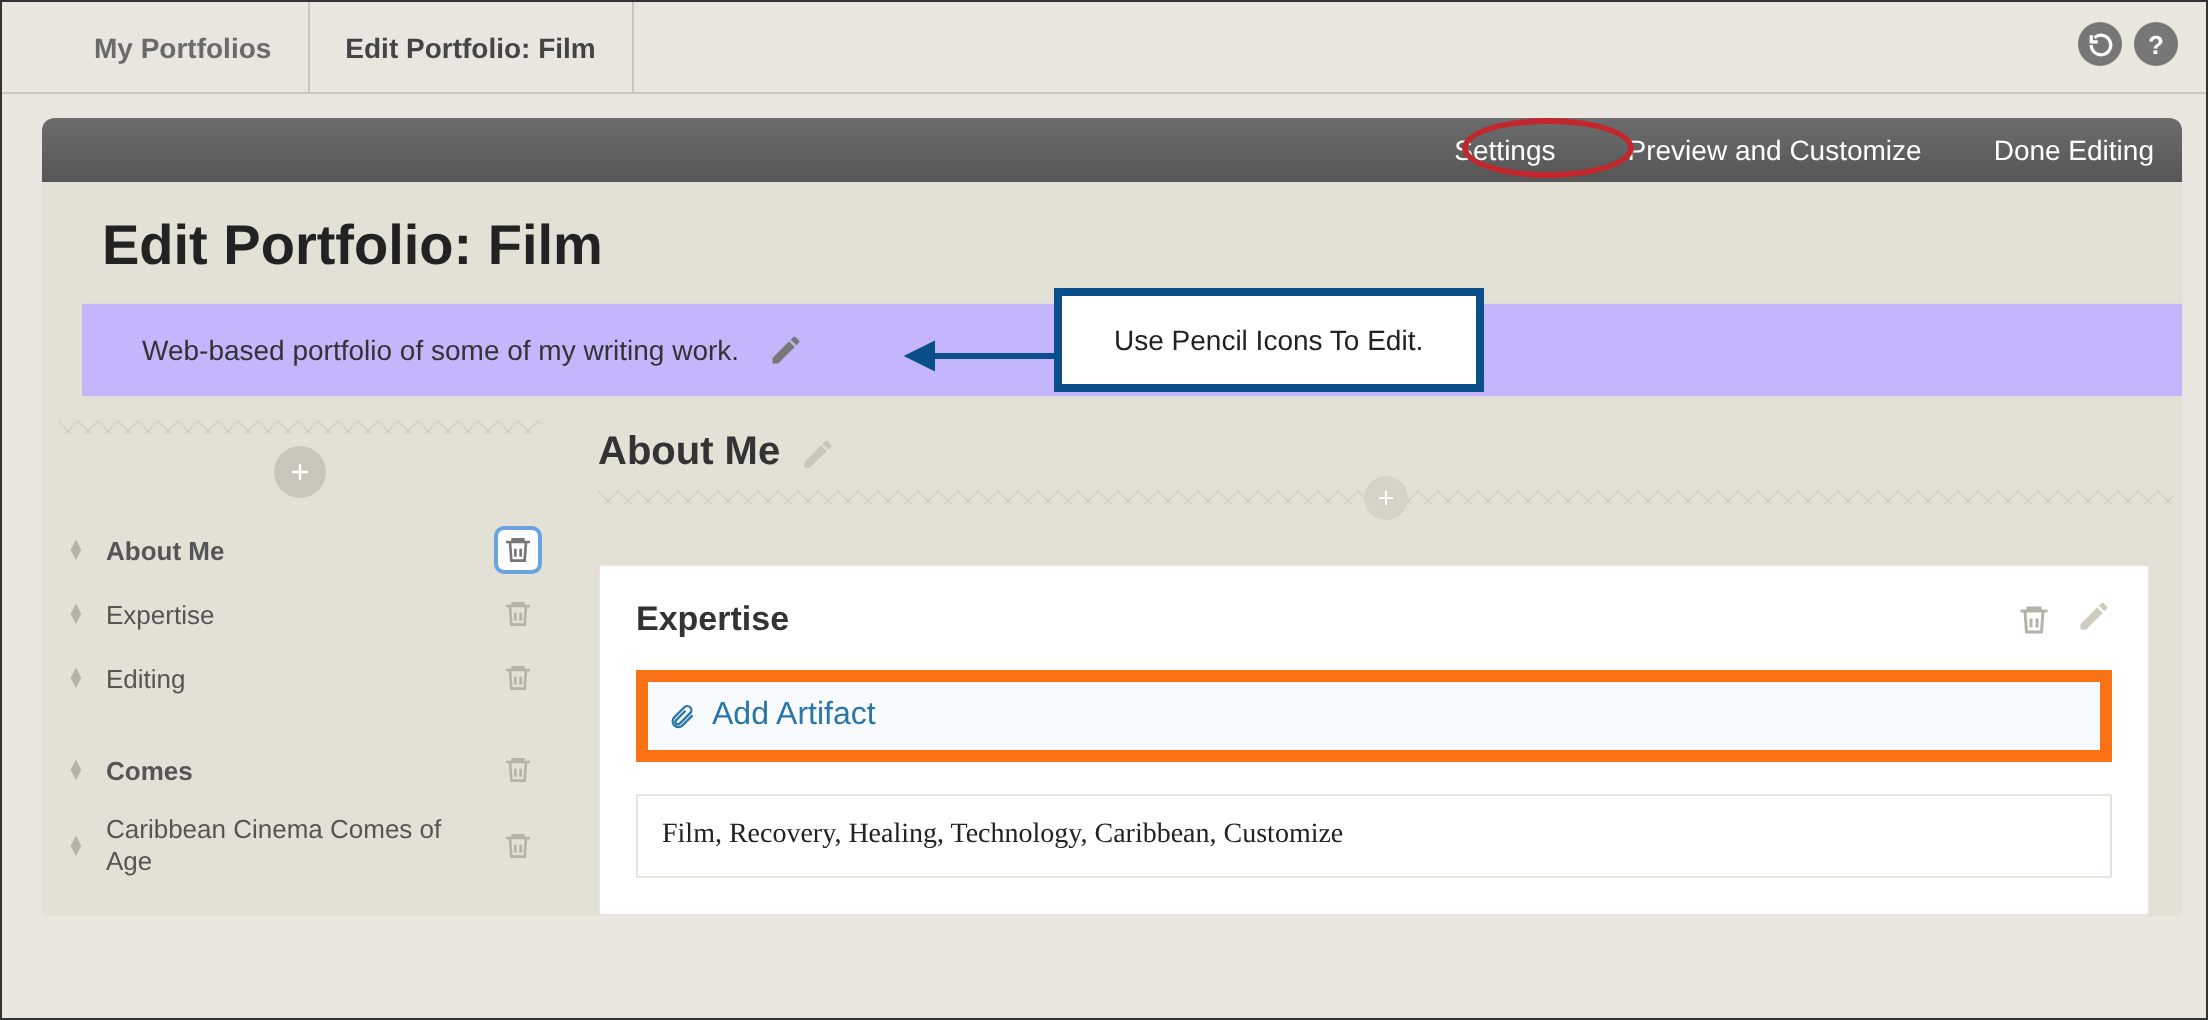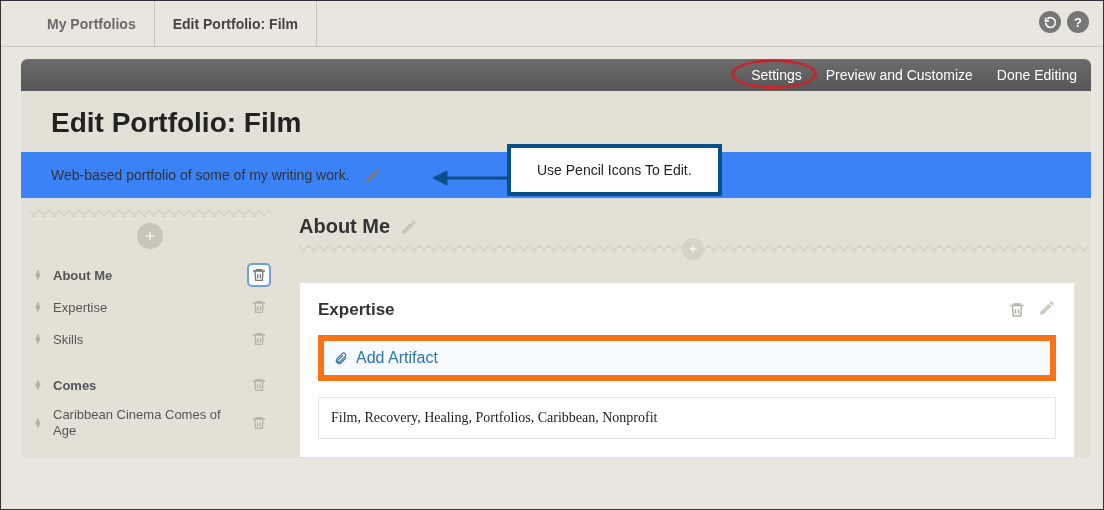--- a/index.html
+++ b/index.html
@@ -56,21 +56,21 @@
     position: relative;
   }
   .greybar {
     background: linear-gradient(#6c6c6c,#565656);
     color: #fff;
     display: flex;
     justify-content: flex-end;
     align-items: center;
     height: 32px;
     padding: 0 14px;
-    gap: 24px;
+    gap: 36px;
     font-size: 14px;
     border-radius: 6px 6px 0 0;
   }
   .greybar .item { cursor: pointer; }
   .red-oval {
     position: absolute;
     border: 3px solid #c1272d;
     border-radius: 50%;
     width: 86px;
     height: 30px;
@@ -78,28 +78,29 @@
   }
   .title-area {
     padding: 16px 30px 12px 30px;
   }
   h1.page-title {
     font-size: 28px;
     font-weight: bold;
     color: #222;
   }
   .desc-bar {
-    background: #3b82f6;
+    background: #c4b5fd;
     padding: 14px 30px;
     display: flex;
     align-items: center;
     gap: 14px;
     position: relative;
     border-top: 1px solid #ddd;
     border-bottom: 1px solid #ddd;
+    margin-left: 20px;
   }
   .desc-bar .desc-text { font-size: 14px; color: #333; }
   .pencil {
     color: #777;
     cursor: pointer;
     display: inline-flex;
   }
   .pencil svg, .trash svg, .paperclip svg, .plus-circle svg { display: block; }
   .content-row {
     display: flex;
@@ -302,21 +303,21 @@
           <span class="sort">▲<br>▼</span>
           <span class="label">Expertise</span>
           <span class="trash">
             <svg width="16" height="16" viewBox="0 0 24 24" fill="none" stroke="currentColor" stroke-width="2">
                 <path d="M3 6h18M8 6V4h8v2m-10 0 1 14h10l1-14M10 11v6M14 11v6"></path>
               </svg>
           </span>
         </div>
         <div class="side-item">
           <span class="sort">▲<br>▼</span>
-          <span class="label">Skills</span>
+          <span class="label">Editing</span>
           <span class="trash">
             <svg width="16" height="16" viewBox="0 0 24 24" fill="none" stroke="currentColor" stroke-width="2">
                 <path d="M3 6h18M8 6V4h8v2m-10 0 1 14h10l1-14M10 11v6M14 11v6"></path>
               </svg>
           </span>
         </div>
 
         <div class="side-gap"></div>
 
         <div class="side-item bold">
@@ -375,20 +376,20 @@
 
           <div class="artifact-bar">
             <span class="paperclip">
               <svg width="14" height="14" viewBox="0 0 24 24" fill="none" stroke="#2a76a8" stroke-width="2">
                   <path d="M21 11.5l-9 9a5 5 0 0 1-7-7l9-9a3.5 3.5 0 0 1 5 5l-9 9a2 2 0 0 1-3-3l8-8"></path>
                 </svg>
             </span>
             <a href="#">Add Artifact</a>
           </div>
 
-          <div class="tagrow">Film, Recovery, Healing, Portfolios, Caribbean, Nonprofit</div>
+          <div class="tagrow">Film, Recovery, Healing, Technology, Caribbean, Customize</div>
         </div>
 
       </div>
     </div>
 
   </div>
 </div>
 
 </body></html>

